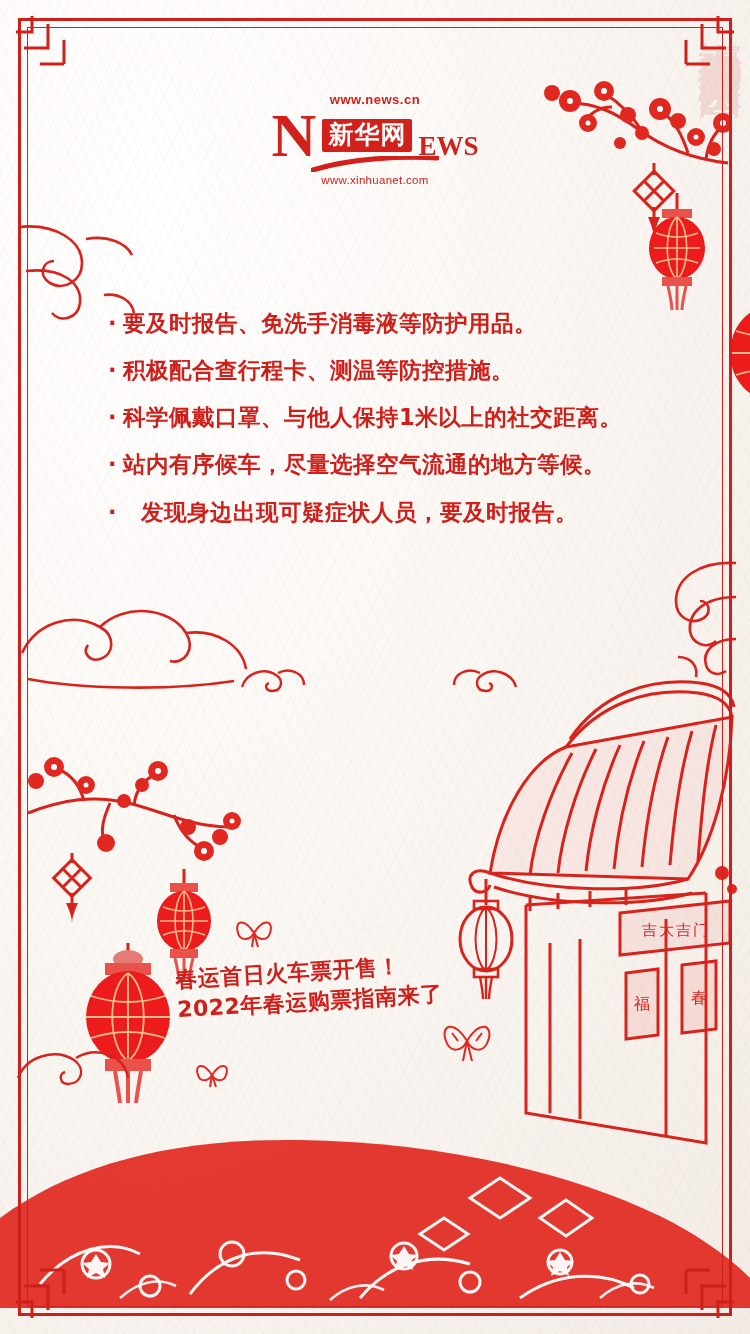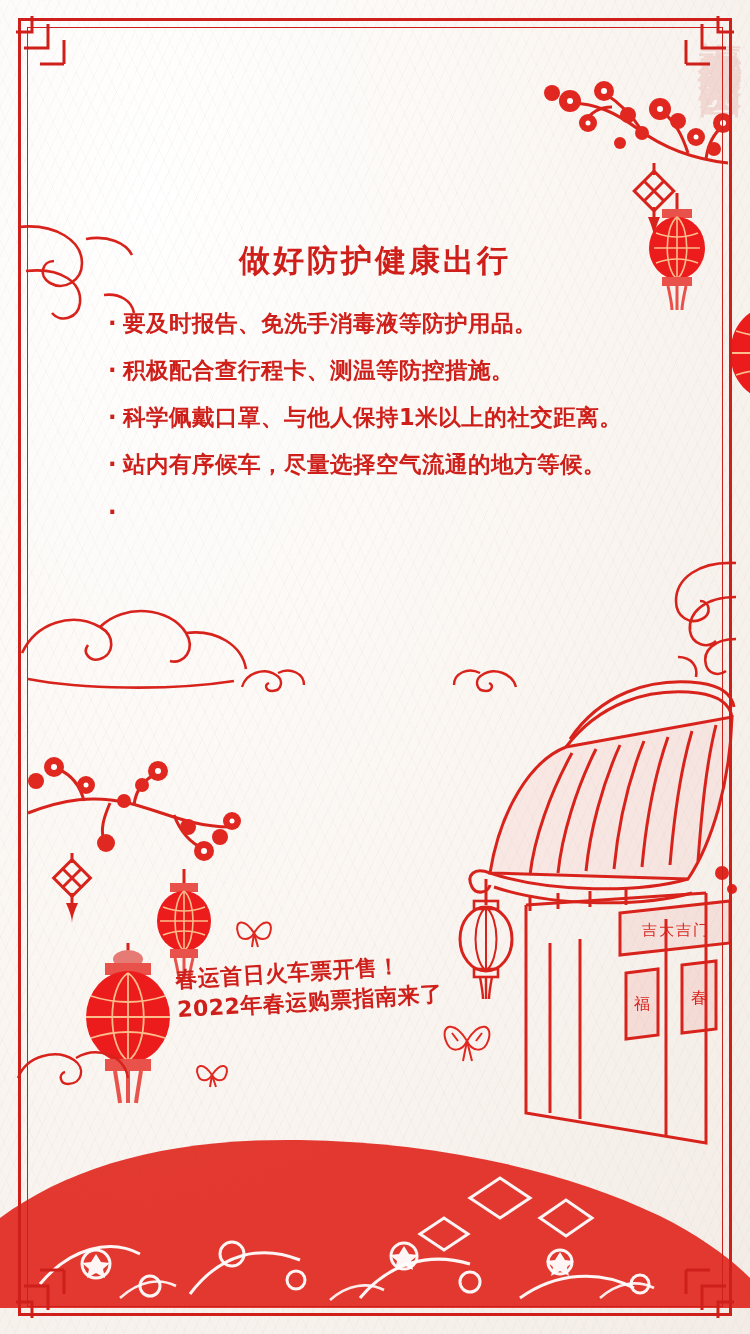--- a/index.html
+++ b/index.html
@@ -492,22 +492,35 @@
     <svg width="54" height="54" viewBox="0 0 54 54">
         <g fill="none" stroke="#cf1f1a" stroke-width="3">
       <path d="M2 18 L18 18 L18 2"></path>
           <path d="M10 34 L34 34 L34 10"></path>
           <path d="M26 50 L50 50"></path>
           <path d="M50 26 L50 50"></path>
     </g>
       </svg>
   </div>
 
-
-  <div class="headline">做好防护健康出行</div>
+  <div class="logo">
+    <div class="url-top">www.news.cn</div>
+    <div class="mark">
+      <span class="bigN">N</span>
+      <span class="cn">新华网</span>
+      <span class="ews">EWS</span>
+    </div>
+    <div class="swoosh">
+      <svg width="128" height="16" viewBox="0 0 128 16">
+          <path d="M2 14 C40 2 92 0 126 2" stroke="#d2201a" stroke-width="5" fill="none" stroke-linecap="round"></path>
+        </svg>
+    </div>
+    <div class="url-bottom">www.xinhuanet.com</div>
+  </div>
+
 
   <div class="tips">
     <div class="tip">
       <span class="dot">·</span>
       <span class="txt">要及时报告、免洗手消毒液等防护用品。</span>
     </div>
     <div class="tip">
       <span class="dot">·</span>
       <span class="txt">积极配合查行程卡、测温等防控措施。</span>
     </div>
@@ -515,20 +528,21 @@
       <span class="dot">·</span>
       <span class="txt">科学佩戴口罩、与他人保持1米以上的社交距离。</span>
     </div>
     <div class="tip">
       <span class="dot">·</span>
       <span class="txt">站内有序候车，尽量选择空气流通的地方等候。</span>
     </div>
     <div class="tip">
       <span class="dot">·</span>
       <span class="txt">
+        <span class="l2">发现身边出现可疑症状人员，要及时报告。</span>
       </span>
     </div>
   </div>
 
 
   <div class="promo">
     <div>春运首日火车票开售！</div>
     <div>2022年春运购票指南来了</div>
   </div>
 

